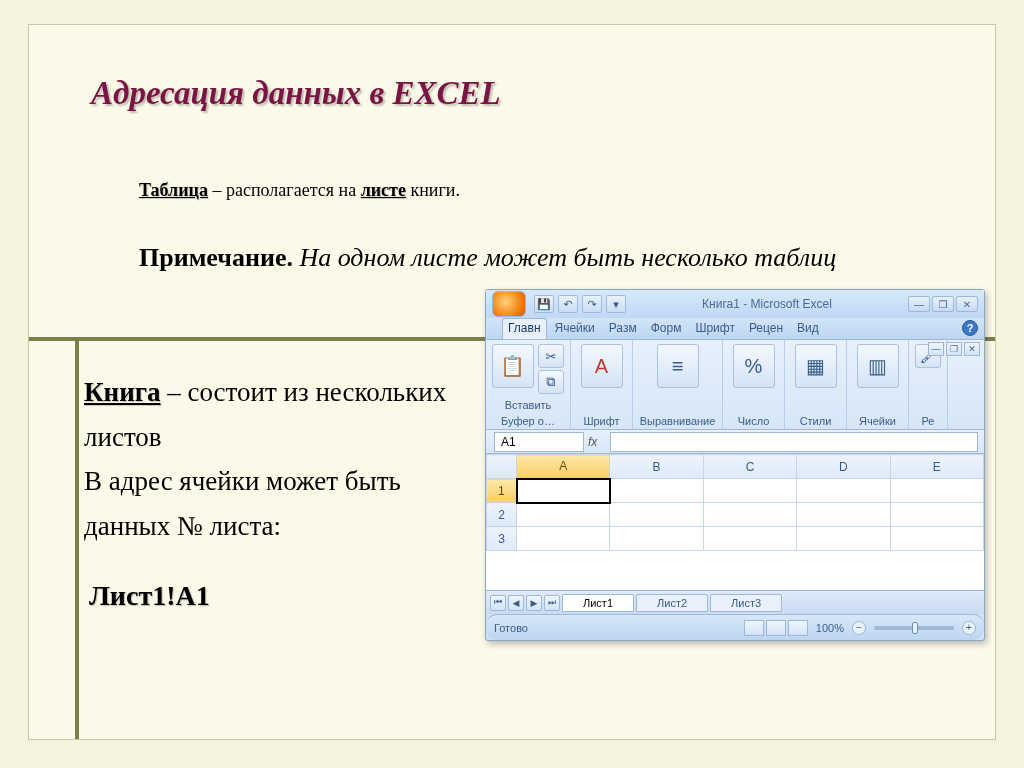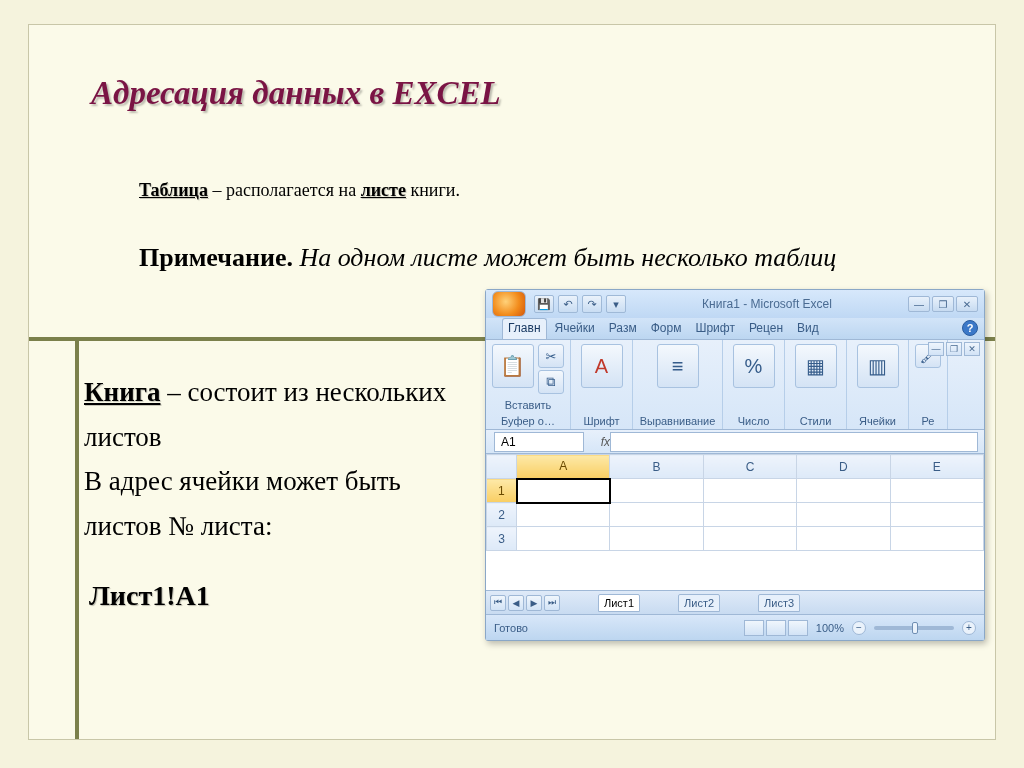--- a/index.html
+++ b/index.html
@@ -173,21 +173,21 @@
     border-bottom: 1px solid #9fb8d6;
     font-size: 12px;
   }
   .namebox {
     width: 90px; height: 20px; margin:0 4px 0 8px;
     background:#fff; border:1px solid #9fb8d6;
     display:flex; align-items:center; padding:0 6px;
     color:#000;
   }
   .fx-icon {
-    width: 22px; text-align:right;
+    width: 22px; text-align:left;
     font-style: italic; color:#5a5a5a;
   }
   .formula-bar {
     flex:1; height: 20px; margin-right:6px;
     background:#fff; border:1px solid #9fb8d6;
   }
 
   .grid-wrap {
     position: relative;
     height: 136px;
@@ -218,36 +218,36 @@
     padding: 0 4px; gap:2px;
   }
   .nav-btn {
     width:16px; height:16px;
     background: linear-gradient(#f0f6fc,#d2e3f6);
     border:1px solid #9fb8d6; border-radius:2px;
     display:flex; align-items:center; justify-content:center;
     font-size:9px;
   }
   .sheet-tab {
-    padding: 2px 5px;
+    padding: 2px 20px;
     background:#fff;
     border:1px solid #9fb8d6;
     border-top-left-radius:2px; border-top-right-radius:2px;
     color:#000;
-    margin-left:36px;
   }
   .sheet-tab.inactive { background:#e7f0fb; color:#3a5d87; }
 
   .statusbar {
     height: 26px;
     background: linear-gradient(#d8e7f9,#bdd6f0);
     display:flex; align-items:center;
     font-size: 11px; color:#3a5d87;
     padding: 0 8px; gap:8px;
     border-top: 1px solid #9fb8d6;
+    border-radius: 11px;
   }
   .status-ready { flex:0 0 auto; }
   .view-btns { display:flex; gap:2px; margin-left:auto; }
   .view-btn {
     width:20px; height:16px;
     background: linear-gradient(#f0f6fc,#d2e3f6);
     border:1px solid #9fb8d6;
   }
   .zoom-track {
     width: 80px; height:4px; background:#9fb8d6; position:relative; border-radius:2px;
@@ -294,21 +294,21 @@
 
   <div class="note">
     <span class="b">Примечание.</span><span> На одном листе может быть несколько таблиц</span>
   </div>
 
   <div class="rule-h"></div>
   <div class="rule-v"></div>
 
   <div class="book">
     <span class="em">Книга</span><span> – состоит из нескольких листов</span><br>
-    <span>В адрес ячейки может быть листов № листа:</span>
+    <span>В адрес ячейки может быть данных № листа:</span>
   </div>
 
   <div class="sheetref">Лист1!A1</div>
 
   <div class="excel">
 
     <div class="titlebar">
       <div class="office-btn"></div>
       <div class="qat">
         <div class="qat-btn">💾</div>

